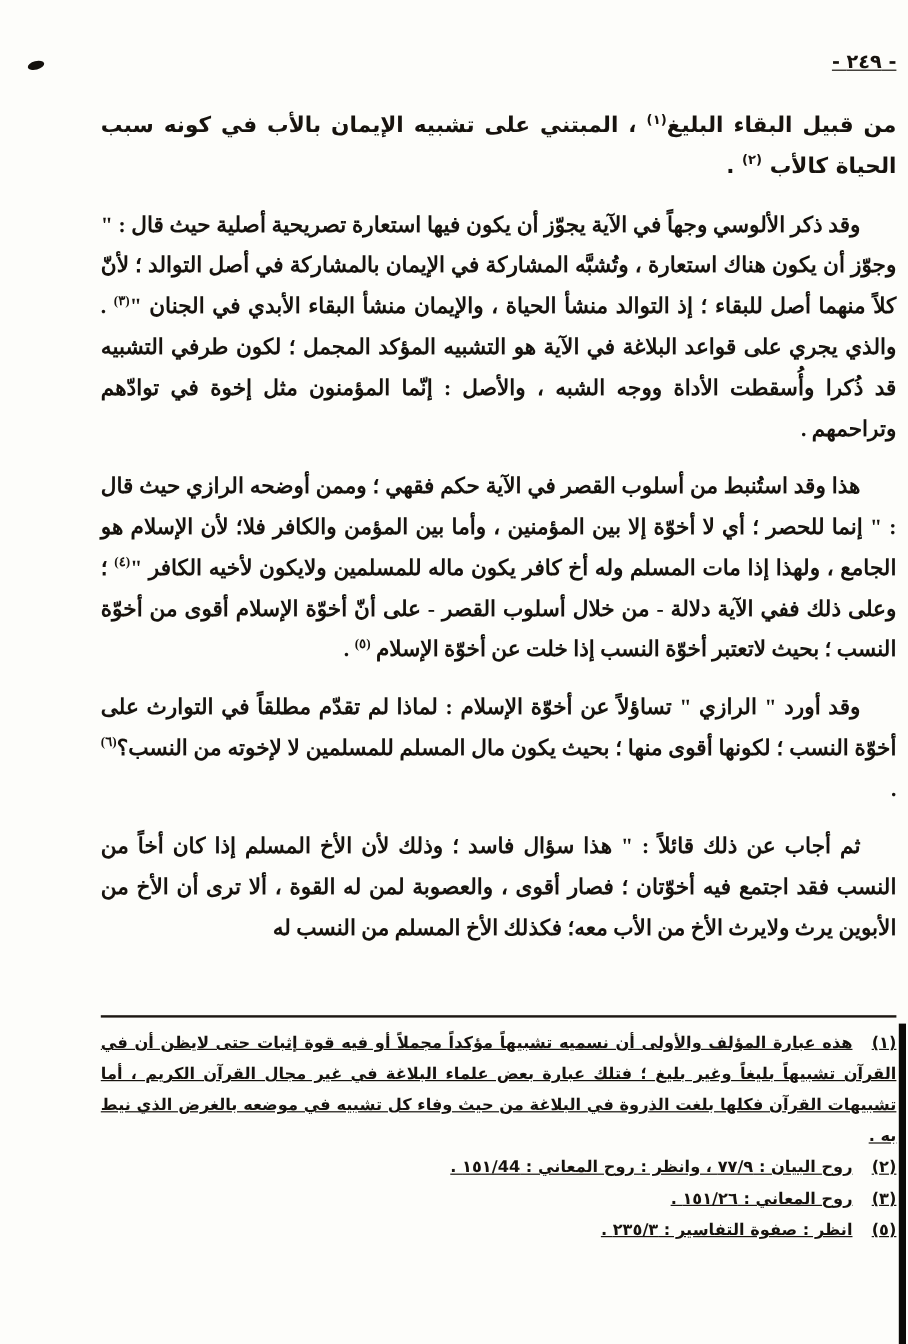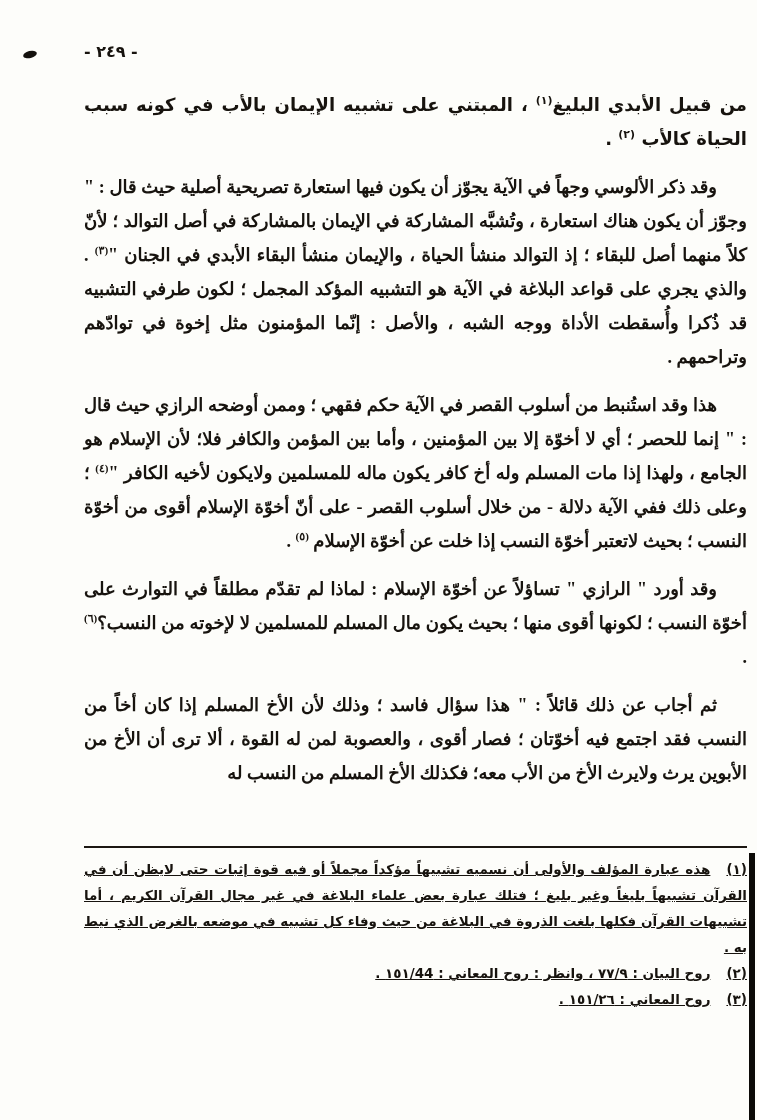--- a/index.html
+++ b/index.html
@@ -11,24 +11,25 @@
     background: #fdfdfa;
     color: #17130e;
     font-family: "DejaVu Sans", sans-serif;
     overflow: hidden;
   }
   .page-number {
     position: absolute;
     top: 42px;
     right: 10px;
     left: 84px;
-    text-align: left;
+    text-align: right;
     font-size: 16px;
     font-weight: 700;
     letter-spacing: 1px;
+    text-decoration: underline;
   }
   .body-text {
     position: absolute;
     top: 88px;
     right: 10px;
     left: 84px;
     font-size: 18px;
     font-weight: 700;
     line-height: 34px;
     text-align: justify;
@@ -81,29 +82,30 @@
     border-radius: 50%;
     transform: rotate(-14deg);
   }
 </style>
 </head>
 <body>
 
 <div class="page-number">- ٢٤٩ -</div>
 
 <div class="body-text">
-  <p class="para"><span>من قبيل الأبدي البليغ</span><sup>(١)</sup><span> ، المبتني على تشبيه الإيمان بالأب في كونه سبب الحياة كالأب </span><sup>(٢)</sup><span> .</span></p>
+  <p class="para"><span>من قبيل البقاء البليغ</span><sup>(١)</sup><span> ، المبتني على تشبيه الإيمان بالأب في كونه سبب الحياة كالأب </span><sup>(٢)</sup><span> .</span></p>
   <p class="para indent"><span>وقد ذكر الألوسي وجهاً في الآية يجوّز أن يكون فيها استعارة تصريحية أصلية حيث قال : " وجوّز أن يكون هناك استعارة ، وتُشبَّه المشاركة في الإيمان بالمشاركة في أصل التوالد ؛ لأنّ كلاً منهما أصل للبقاء ؛ إذ التوالد منشأ الحياة ، والإيمان منشأ البقاء الأبدي في الجنان "</span><sup>(٣)</sup><span> . والذي يجري على قواعد البلاغة في الآية هو التشبيه المؤكد المجمل ؛ لكون طرفي التشبيه قد ذُكرا وأُسقطت الأداة ووجه الشبه ، والأصل : إنّما المؤمنون مثل إخوة في توادّهم وتراحمهم .</span></p>
   <p class="para indent"><span>هذا وقد استُنبط من أسلوب القصر في الآية حكم فقهي ؛ وممن أوضحه الرازي حيث قال : " إنما للحصر ؛ أي لا أخوّة إلا بين المؤمنين ، وأما بين المؤمن والكافر فلا؛ لأن الإسلام هو الجامع ، ولهذا إذا مات المسلم وله أخ كافر يكون ماله للمسلمين ولايكون لأخيه الكافر "</span><sup>(٤)</sup><span> ؛ وعلى ذلك ففي الآية دلالة - من خلال أسلوب القصر - على أنّ أخوّة الإسلام أقوى من أخوّة النسب ؛ بحيث لاتعتبر أخوّة النسب إذا خلت عن أخوّة الإسلام </span><sup>(٥)</sup><span> .</span></p>
   <p class="para indent"><span>وقد أورد " الرازي " تساؤلاً عن أخوّة الإسلام : لماذا لم تقدّم مطلقاً في التوارث على أخوّة النسب ؛ لكونها أقوى منها ؛ بحيث يكون مال المسلم للمسلمين لا لإخوته من النسب؟</span><sup>(٦)</sup><span> .</span></p>
   <p class="para indent"><span>ثم أجاب عن ذلك قائلاً : " هذا سؤال فاسد ؛ وذلك لأن الأخ المسلم إذا كان أخاً من النسب فقد اجتمع فيه أخوّتان ؛ فصار أقوى ، والعصوبة لمن له القوة ، ألا ترى أن الأخ من الأبوين يرث ولايرث الأخ من الأب معه؛ فكذلك الأخ المسلم من النسب له</span></p>
 </div>
 
 <div class="fn-rule"></div>
 
 <div class="footnotes">
   <p class="fn"><span class="fn-num">(١)</span><span class="fn-text">هذه عبارة المؤلف والأولى أن نسميه تشبيهاً مؤكداً مجملاً أو فيه قوة إثبات حتى لايظن أن في القرآن تشبيهاً بليغاً وغير بليغ ؛ فتلك عبارة بعض علماء البلاغة في غير مجال القرآن الكريم ، أما تشبيهات القرآن فكلها بلغت الذروة في البلاغة من حيث وفاء كل تشبيه في موضعه بالغرض الذي نيط به .</span></p>
   <p class="fn"><span class="fn-num">(٢)</span><span class="fn-text">روح البيان : ٧٧/٩ ، وانظر : روح المعاني : ١٥١/44 .</span></p>
   <p class="fn"><span class="fn-num">(٣)</span><span class="fn-text">روح المعاني : ١٥١/٢٦ .</span></p>
+  <p class="fn"><span class="fn-num">(٥)</span><span class="fn-text">انظر : صفوة التفاسير : ٢٣٥/٣ .</span></p>
 </div>
 
 <div class="artifact-line"></div>
 <div class="artifact-speck"></div>
 
 </body></html>

